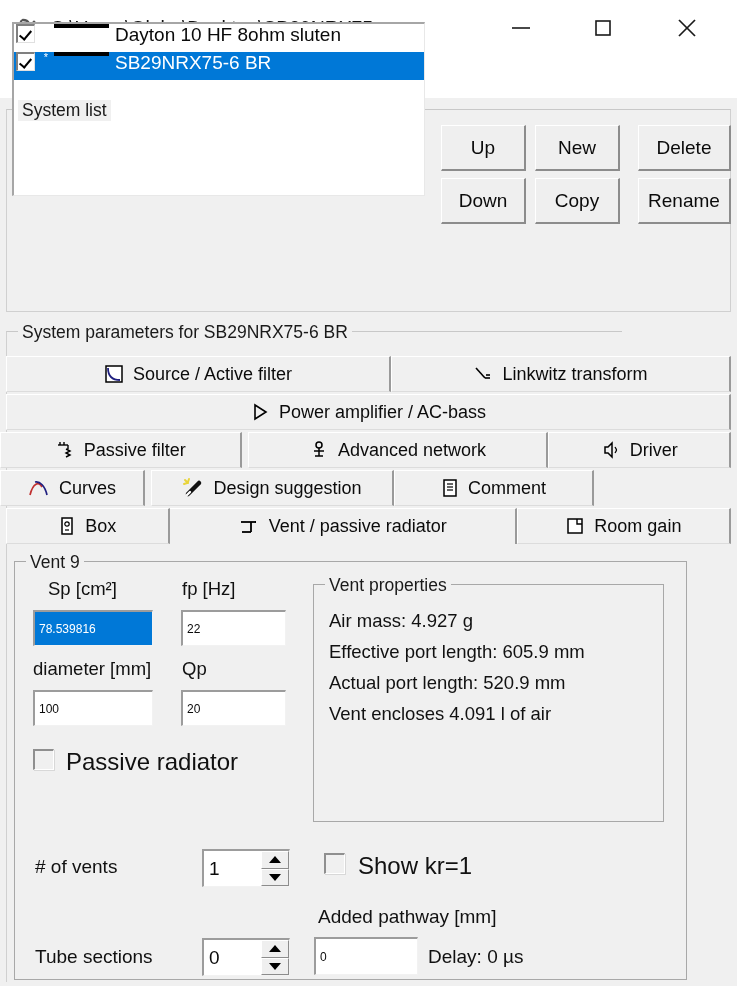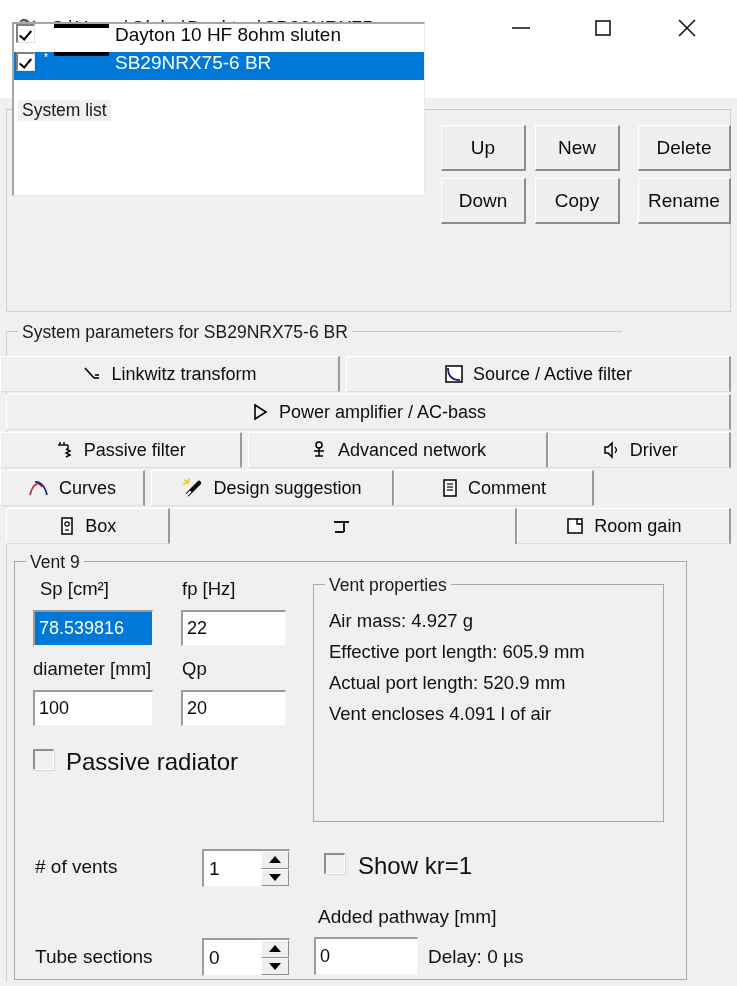--- a/index.html
+++ b/index.html
@@ -153,21 +153,21 @@
 
   
   #vent1-group { left: 14px; top: 552px; width: 673px; height: 428px; }
 
   .fld-label { position: absolute; font-size: 18.5px; color: #111; white-space: nowrap; }
   .textbox {
     position: absolute; background: #ffffff;
     border-top: 2px solid #9c9c9c; border-left: 2px solid #9c9c9c;
     border-right: 1px solid #f2f2f2; border-bottom: 1px solid #f2f2f2;
     display: flex; align-items: center;
-    font-size: 18px; color: #0a0a0a; padding-left: 4px;
+    font-size: 12px; color: #0a0a0a; padding-left: 4px;
     overflow: hidden;
   }
   .textbox.sel { background: #0078d7; color: #ffffff; }
 
   
   #ventprops {
     position: absolute; left: 313px; top: 575px; width: 351px; height: 247px;
   }
   #ventprops .gb-frame { border: 1px solid #a8a8a8; }
   .vp-line {
@@ -270,38 +270,38 @@
 <div class="lbtn" id="lb-down">Down</div>
 <div class="lbtn" id="lb-copy">Copy</div>
 <div class="lbtn" id="lb-rename">Rename</div>
 
 <div class="groupbox" id="sysparam-group">
   <div class="gb-frame"></div>
   <div class="gb-title">System parameters for SB29NRX75-6 BR</div>
 </div>
 
 <div class="tabrow" id="tabrow1">
+  <div class="tab" style="width:385px;margin-left:6px;">
+    <span class="ticon">
+      <svg width="20" height="20" viewBox="0 0 20 20">
+          <rect x="2" y="2" width="16" height="16" fill="#fff" stroke="#000" stroke-width="1.5"></rect>
+          <path d="M4 4 C4 12, 8 16, 16 16" stroke="#202080" stroke-width="1.8" fill="none"></path>
+        </svg>
+    </span>
+    <span>Source / Active filter</span>
+  </div>
   <div class="tab" style="width:340px;">
     <span class="ticon">
       <svg width="20" height="20" viewBox="0 0 20 20">
           <path d="M3 4 L12 14" stroke="#000" stroke-width="1.6" fill="none"></path>
           <path d="M12 14 L17 14" stroke="#000" stroke-width="1.6"></path>
           <path d="M13 11 L17 11" stroke="#000" stroke-width="1.6"></path>
         </svg>
     </span>
     <span>Linkwitz transform</span>
-  </div>
-  <div class="tab" style="width:385px;margin-left:6px;">
-    <span class="ticon">
-      <svg width="20" height="20" viewBox="0 0 20 20">
-          <rect x="2" y="2" width="16" height="16" fill="#fff" stroke="#000" stroke-width="1.5"></rect>
-          <path d="M4 4 C4 12, 8 16, 16 16" stroke="#202080" stroke-width="1.8" fill="none"></path>
-        </svg>
-    </span>
-    <span>Source / Active filter</span>
   </div>
 </div>
 
 <div class="tabrow" id="tabrow2">
   <div class="tab" style="width:725px;margin-left:6px;">
     <span class="ticon">
       <svg width="20" height="20" viewBox="0 0 20 20">
           <path d="M5 3 L16 10 L5 17 Z" fill="none" stroke="#000" stroke-width="1.6"></path>
         </svg>
     </span>
@@ -388,38 +388,39 @@
     <span>Box</span>
   </div>
   <div class="tab active" style="width:350px;">
     <span class="ticon">
       <svg width="22" height="20" viewBox="0 0 22 20">
           <line x1="3" y1="5" x2="18" y2="5" stroke="#000" stroke-width="1.8"></line>
           <line x1="13" y1="5" x2="13" y2="15" stroke="#000" stroke-width="1.8"></line>
           <line x1="4" y1="15" x2="13" y2="15" stroke="#000" stroke-width="1.8"></line>
         </svg>
     </span>
+    <span>Vent / passive radiator</span>
   </div>
   <div class="tab" style="width:216px;">
     <span class="ticon">
       <svg width="20" height="20" viewBox="0 0 20 20">
           <rect x="3" y="3" width="14" height="14" fill="#fff" stroke="#000" stroke-width="1.5"></rect>
           <path d="M12 3 L12 8 L17 8" stroke="#000" stroke-width="1.4" fill="none"></path>
         </svg>
     </span>
     <span>Room gain</span>
   </div>
 </div>
 
 <div class="groupbox" id="vent1-group">
   <div class="gb-frame" style="border-color:#a8a8a8;"></div>
   <div class="gb-title">Vent 9</div>
 </div>
 
-<div class="fld-label" style="left:40px;  top:578px;">Sp [cm²]</div>
+<div class="fld-label" style="left:48px;  top:578px;">Sp [cm²]</div>
 <div class="fld-label" style="left:182px; top:578px;">fp [Hz]</div>
 <div class="textbox sel" style="left:33px;  top:610px; width:120px; height:36px;">78.539816</div>
 <div class="textbox" style="left:181px; top:610px; width:105px; height:36px;">22</div>
 
 <div class="fld-label" style="left:33px;  top:658px;">diameter [mm]</div>
 <div class="fld-label" style="left:182px; top:658px;">Qp</div>
 <div class="textbox" style="left:33px;  top:690px; width:120px; height:36px;">100</div>
 <div class="textbox" style="left:181px; top:690px; width:105px; height:36px;">20</div>
 
 <div class="cbox" style="left:33px; top:749px;"></div>

